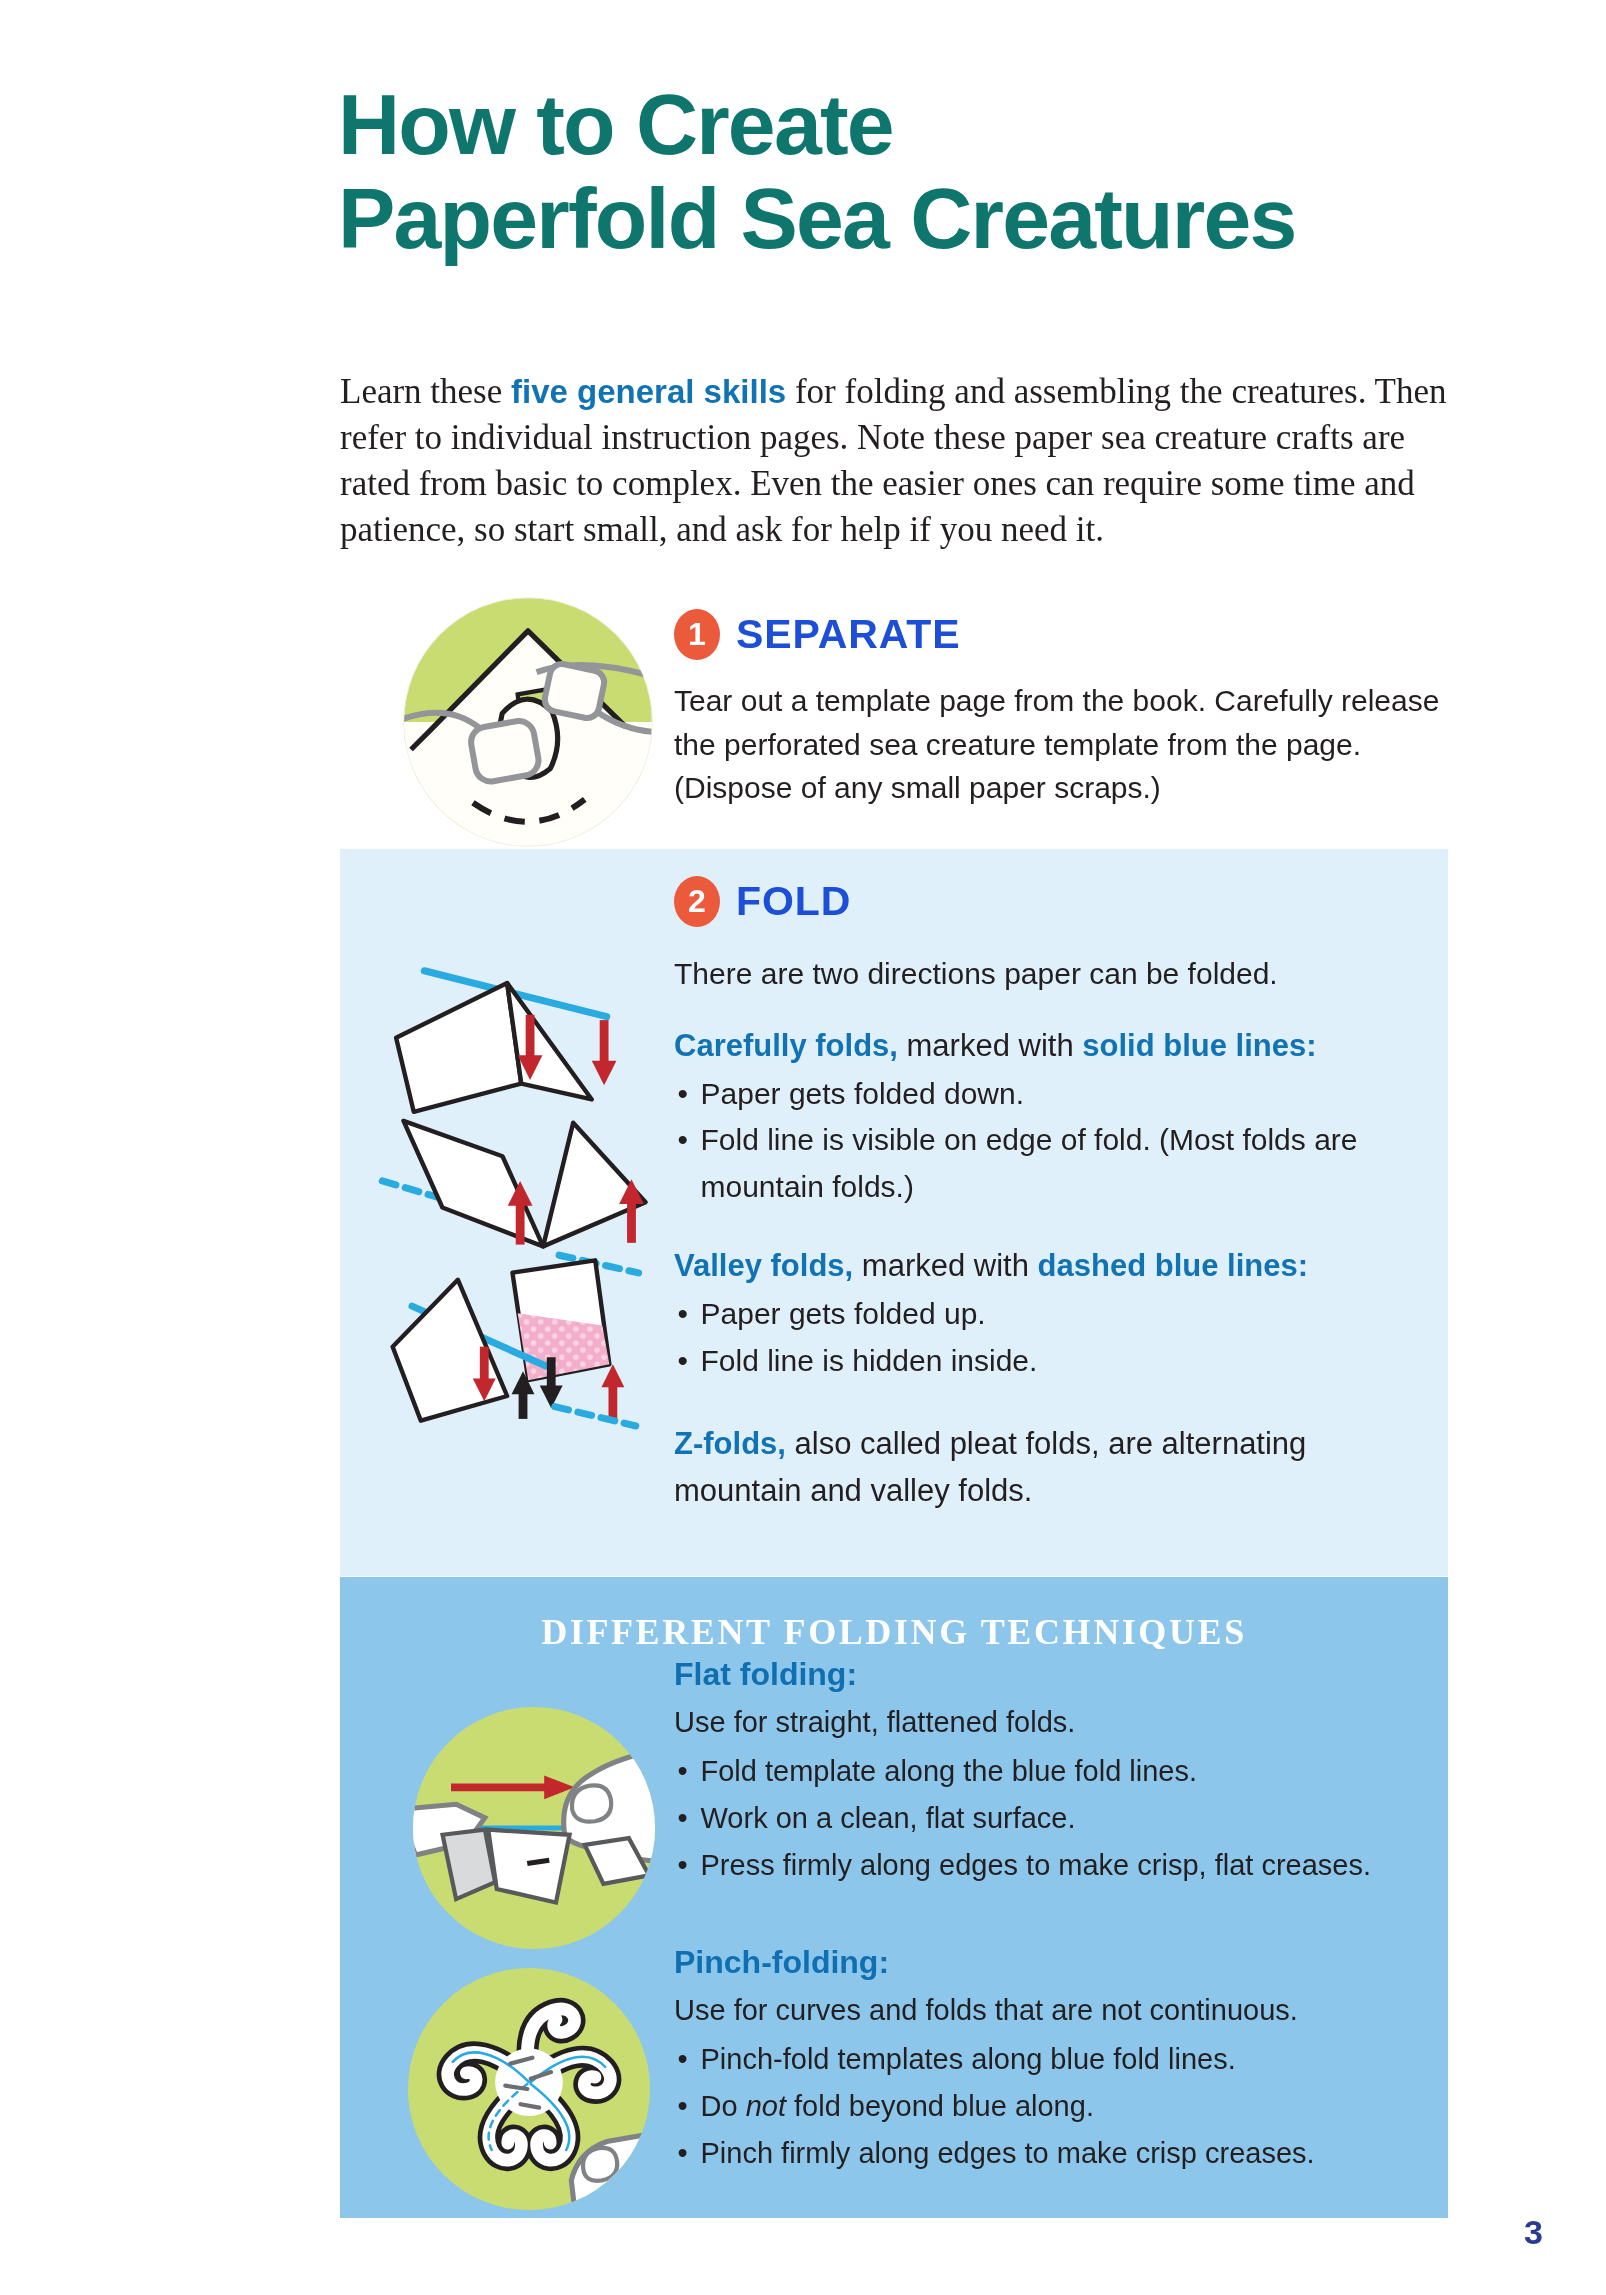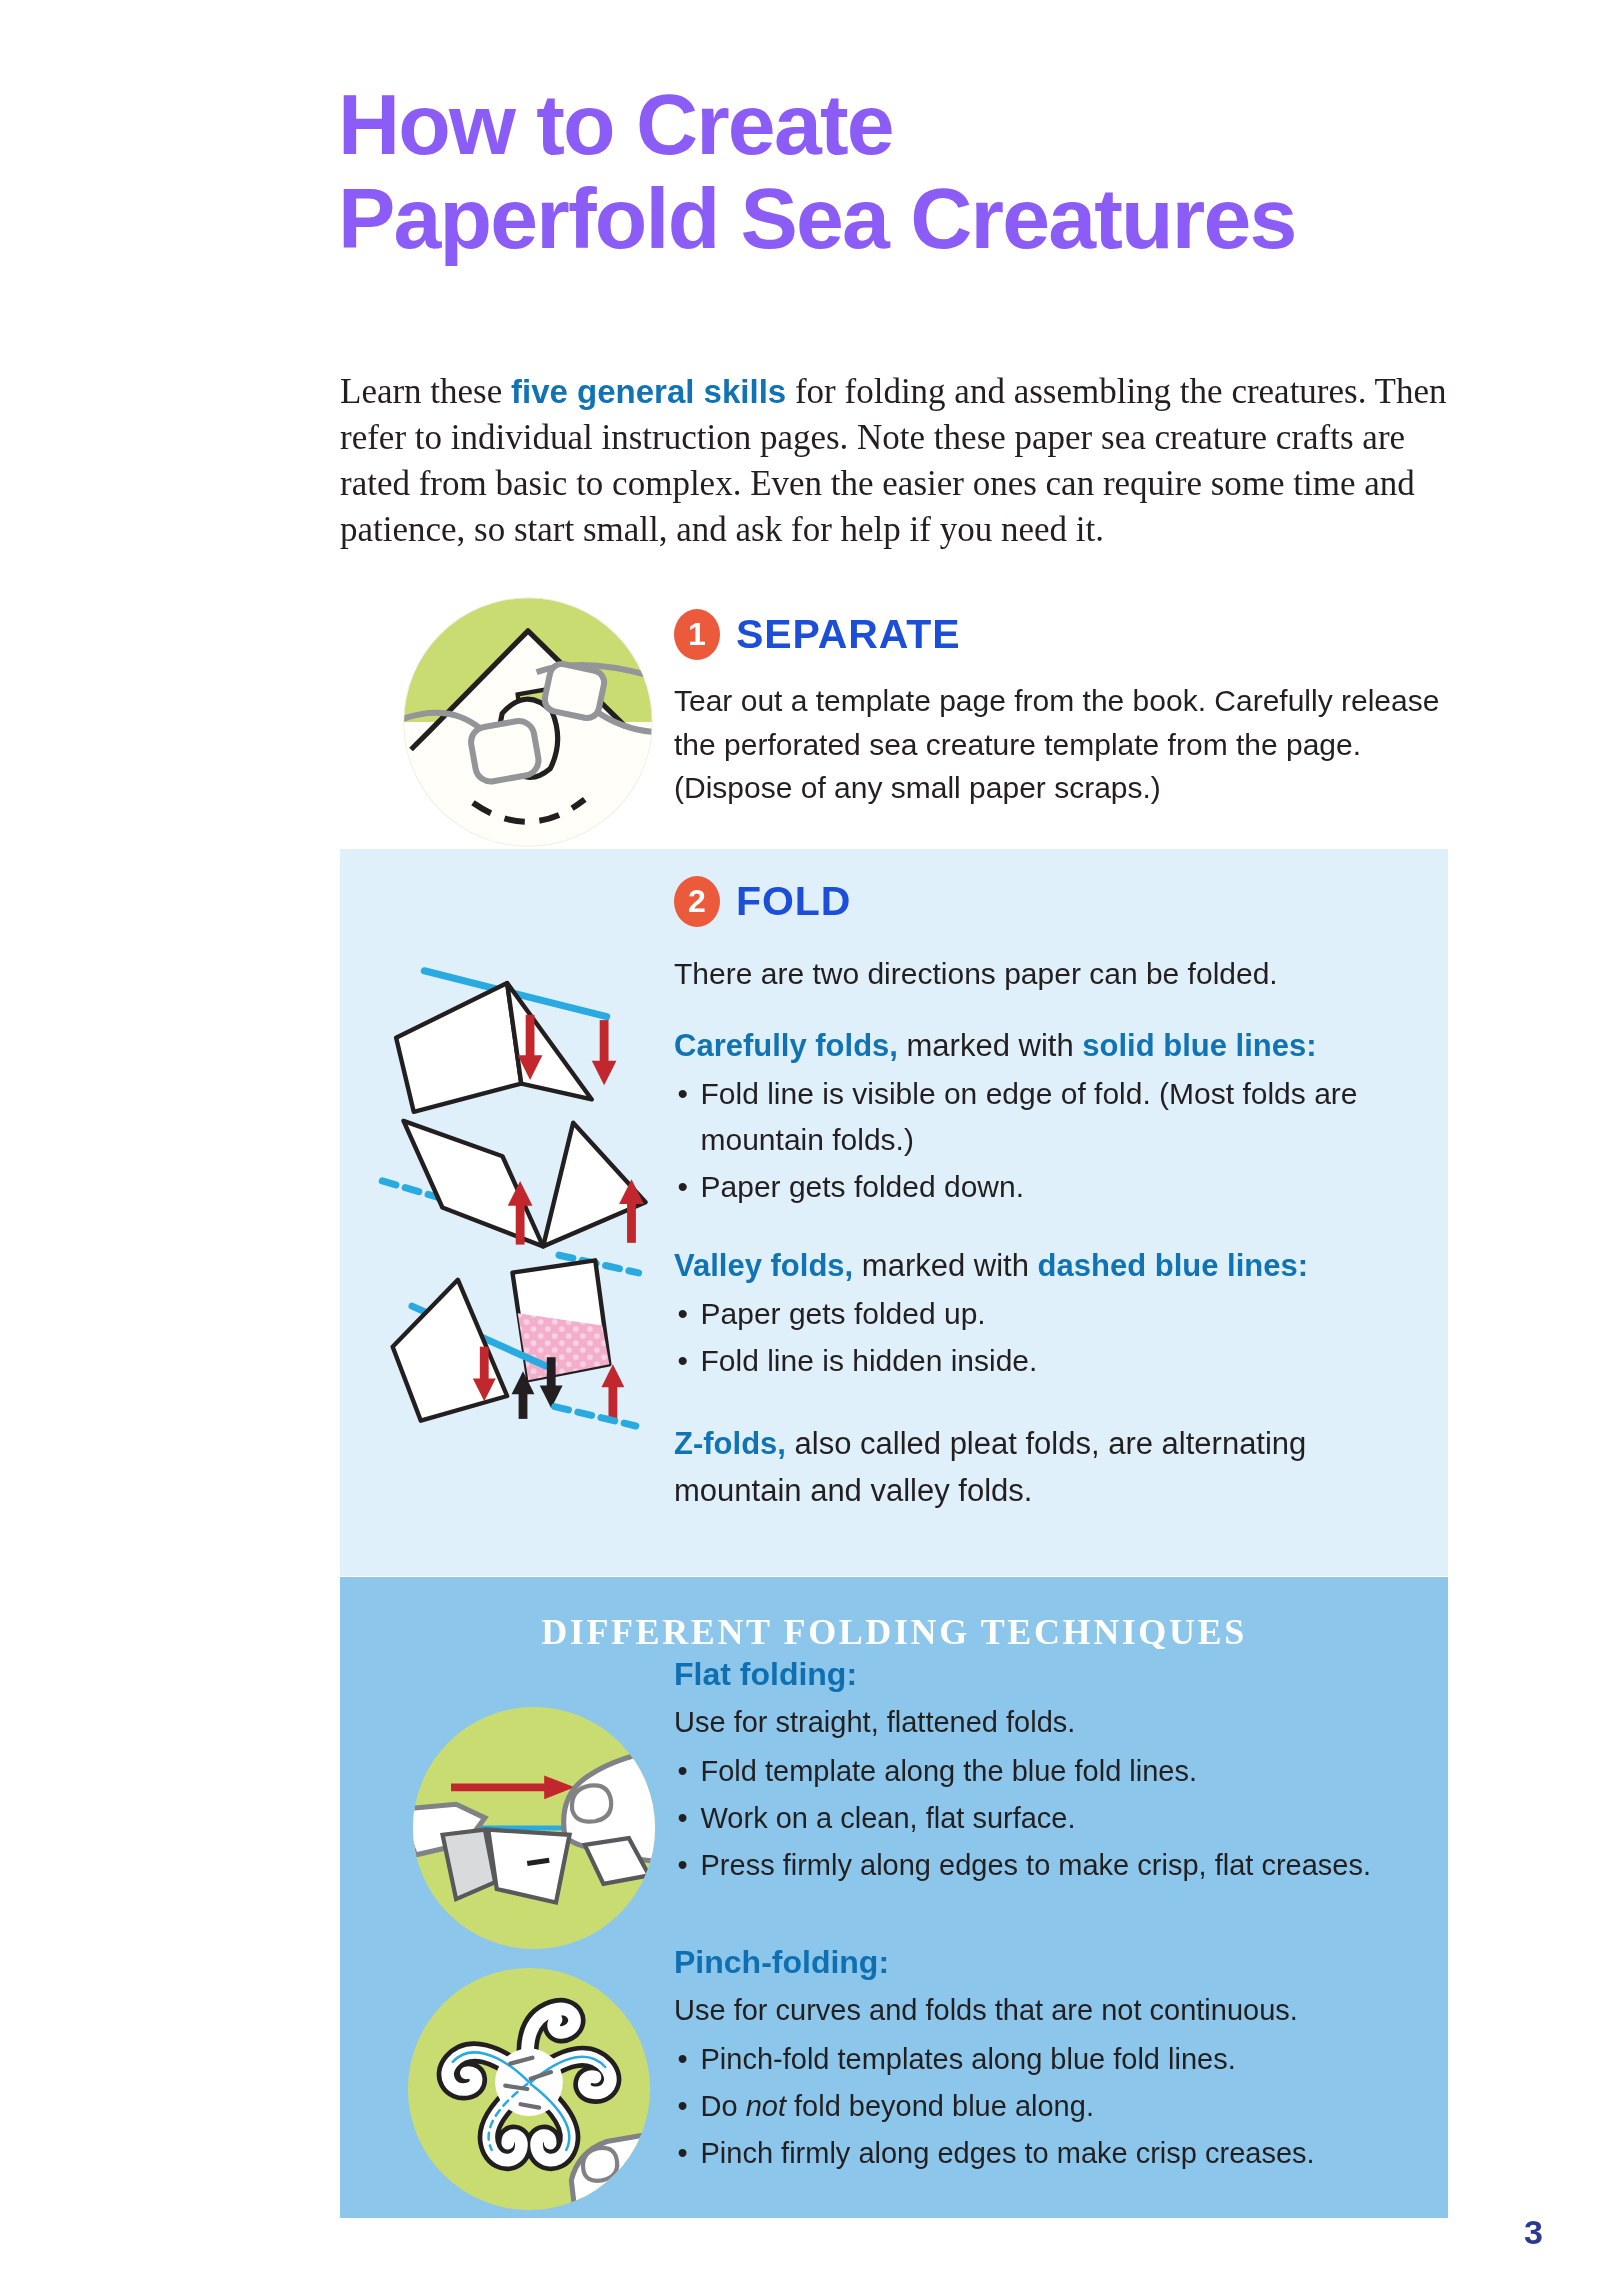--- a/index.html
+++ b/index.html
@@ -3,21 +3,21 @@
 <meta charset="utf-8">
 <style>
   html,body { margin:0; padding:0; background:#ffffff; }
   .page {
     position:relative; width:1607px; height:2295px; background:#ffffff;
     font-family:"Liberation Sans", sans-serif; color:#231F20; overflow:hidden;
   }
   
   .title {
     position:absolute; left:338px; top:78px; width:1148px;
-    font-size:86px; font-weight:700; color:#8b5cf6; line-height:1.09; letter-spacing:-1.8px;
+    font-size:86px; font-weight:700; color:#0f766e; line-height:1.09; letter-spacing:-1.8px;
   }
   
   .intro {
     position:absolute; left:340px; top:334px; width:1121px;
     font-family:"Liberation Serif", serif; font-size:35px; line-height:1.31; color:#231F20;
   }
   .intro b.blue {
     font-family:"Liberation Sans", sans-serif; font-weight:700; color:#1173B4; font-size:33px;
   }
   
@@ -158,22 +158,22 @@
 
     <div class="fold-text">
       <div class="step-head">
         <span class="badge">2</span>
         <span class="hd">FOLD</span>
       </div>
       <p class="fold-intro">There are two directions paper can be folded.</p>
 
       <p class="fold-type"><b>Carefully folds,</b><span> marked with </span><b>solid blue lines:</b></p>
       <ul class="bullets">
+        <li>Paper gets folded down.</li>
         <li>Fold line is visible on edge of fold. (Most folds are mountain folds.)</li>
-        <li>Paper gets folded down.</li>
       </ul>
 
       <p class="fold-type"><b>Valley folds,</b><span> marked with </span><b>dashed blue lines:</b></p>
       <ul class="bullets">
         <li>Paper gets folded up.</li>
         <li>Fold line is hidden inside.</li>
       </ul>
 
       <p class="zfold-p"><b class="blue-b">Z-folds,</b><span> also called pleat folds, are alternating mountain and valley folds.</span></p>
     </div>

